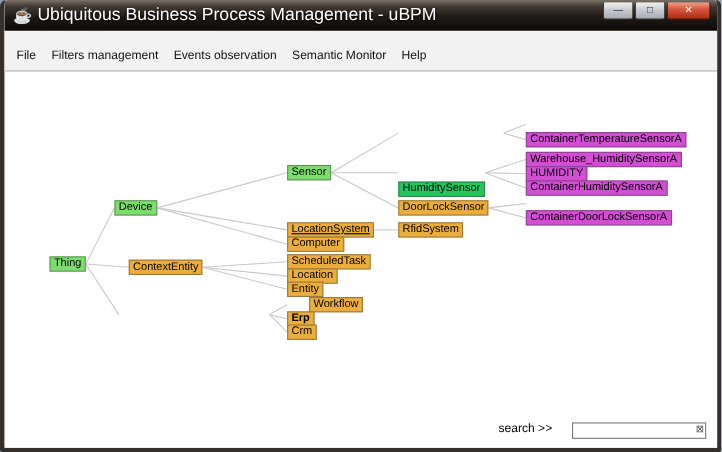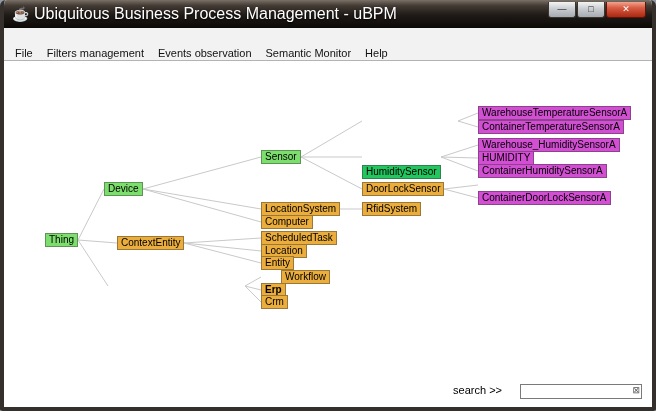--- a/index.html
+++ b/index.html
@@ -37,22 +37,22 @@
   .wbtn.min { width: 28px; }
   .wbtn.max { width: 28px; }
   .wbtn.close {
     width: 40px; color: #fff;
     background: linear-gradient(180deg, #f2a38f, #d75a41 40%, #a92912);
     border-color: #5e140a;
   }
 
   
   .menubar {
-    height: 26px; background: #f2f2f2; border-bottom: 1px solid #b3b3b3;
-    display: flex; align-items: flex-start; padding: 16px 4px;
+    height: 37px; background: #f2f2f2; border-bottom: 1px solid #b3b3b3;
+    display: flex; align-items: flex-end; padding: 4px 4px;
     font-size: 11px; color: #111;
   }
   .menu-item { padding: 3px 7px; cursor: pointer; white-space: nowrap; }
 
   
   #tree-edges, #tree-nodes {
     position: absolute; left: -4px; top: 0; width: 656px; height: 411px;
   }
   #tree-edges { pointer-events: none; }
   .node {
@@ -126,32 +126,31 @@
       <line x1="184" y1="243" x2="261" y2="263" stroke="#C9C9C9" stroke-width="1"></line>
       <line x1="245" y1="286" x2="261" y2="277" stroke="#C9C9C9" stroke-width="1"></line>
       <line x1="245" y1="286" x2="261" y2="290" stroke="#C9C9C9" stroke-width="1"></line>
       <line x1="245" y1="286" x2="261" y2="302" stroke="#C9C9C9" stroke-width="1"></line>
     </svg>
   <div id="tree-nodes">
       <div class="node" style="left: 45px; top: 240px; background: rgb(124, 222, 108);">Thing</div>
       <div class="node" style="left: 104px; top: 189px; background: rgb(124, 222, 108);">Device</div>
       <div class="node" style="left: 117px; top: 243px; background: rgb(235, 173, 60);">ContextEntity</div>
       <div class="node" style="left: 261px; top: 157px; background: rgb(124, 222, 108);">Sensor</div>
-      <div class="node" style="left: 261px; top: 209px; background: rgb(235, 173, 60);">LocationSystem</div>
+      <div class="node" style="left: 261px; top: 209px; background: rgb(235, 173, 60); text-decoration: underline;">LocationSystem</div>
       <div class="node" style="left: 261px; top: 222px; background: rgb(235, 173, 60);">Computer</div>
       <div class="node" style="left: 261px; top: 238px; background: rgb(235, 173, 60);">ScheduledTask</div>
       <div class="node" style="left: 261px; top: 251px; background: rgb(235, 173, 60);">Location</div>
       <div class="node" style="left: 261px; top: 263px; background: rgb(235, 173, 60);">Entity</div>
       <div class="node" style="left: 261px; top: 277px; background: rgb(235, 173, 60); margin-left: 20px;">Workflow</div>
       <div class="node" style="left: 261px; top: 290px; background: rgb(235, 173, 60); font-weight: bold;">Erp</div>
       <div class="node" style="left: 261px; top: 302px; background: rgb(235, 173, 60);">Crm</div>
       <div class="node" style="left: 362px; top: 172px; background: #22c55e;">HumiditySensor</div>
       <div class="node" style="left: 362px; top: 189px; background: rgb(235, 173, 60);">DoorLockSensor</div>
       <div class="node" style="left: 362px; top: 209px; background: rgb(235, 173, 60);">RfidSystem</div>
-      <div class="node" style="left: 478px; top: 113px; background: rgb(210, 78, 210);">WarehouseTemperatureSensorA</div>
       <div class="node" style="left: 478px; top: 127px; background: rgb(210, 78, 210);">ContainerTemperatureSensorA</div>
       <div class="node" style="left: 478px; top: 145px; background: rgb(210, 78, 210);">Warehouse_HumiditySensorA</div>
       <div class="node" style="left: 478px; top: 158px; background: rgb(210, 78, 210);">HUMIDITY</div>
       <div class="node" style="left: 478px; top: 171px; background: rgb(210, 78, 210);">ContainerHumiditySensorA</div>
       <div class="node" style="left: 478px; top: 198px; background: rgb(210, 78, 210);">ContainerDoorLockSensorA</div>
     </div>
 
   <div class="searchbar">
     <span class="search-label">search &gt;&gt;</span>
     <span class="search-field">

